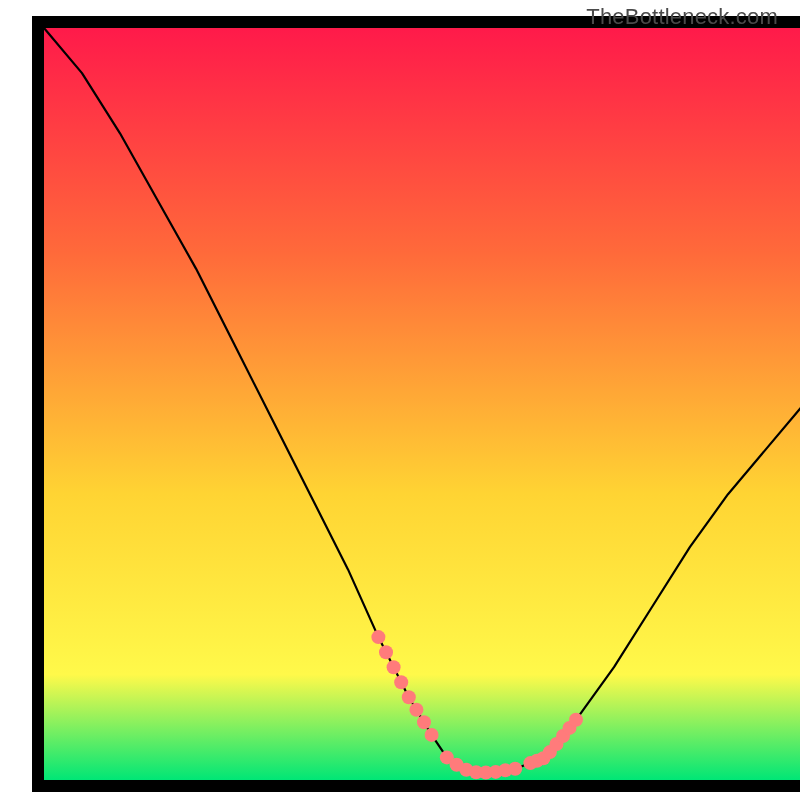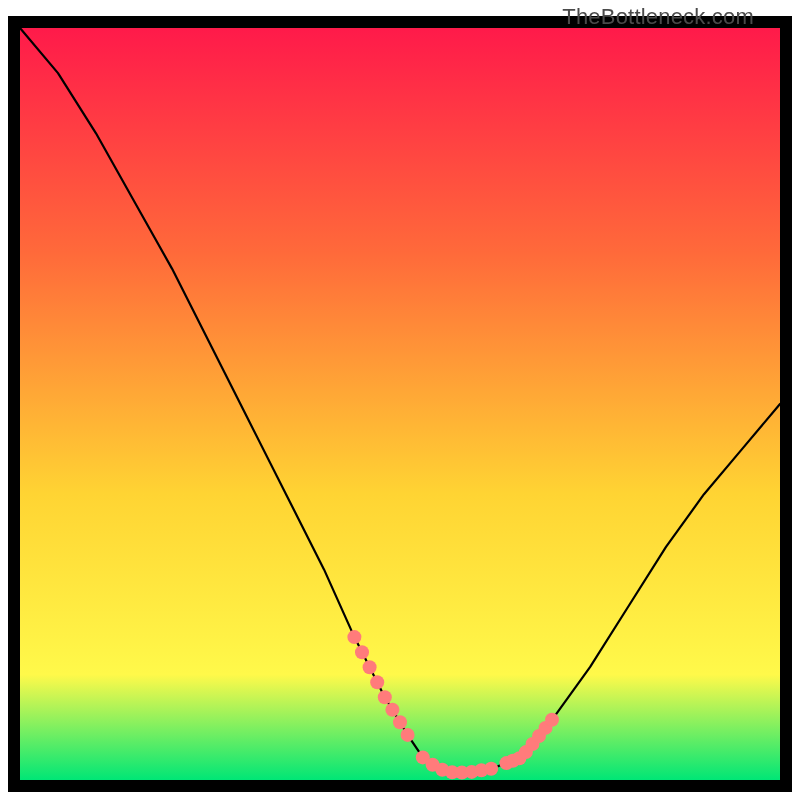--- a/index.html
+++ b/index.html
@@ -8,20 +8,21 @@
     width: 800px;
     height: 800px;
     overflow: hidden;
     background: #ffffff;
     font-family: Arial, Helvetica, sans-serif;
   }
   .chart-container {
     position: relative;
     width: 768px;
     height: 800px;
+    padding-left: 24px;
   }
   .watermark {
     position: absolute;
     top: 4px;
     right: 14px;
     font-size: 22px;
     font-weight: 500;
     color: #4a4a4a;
     letter-spacing: 0.2px;
     z-index: 10;

